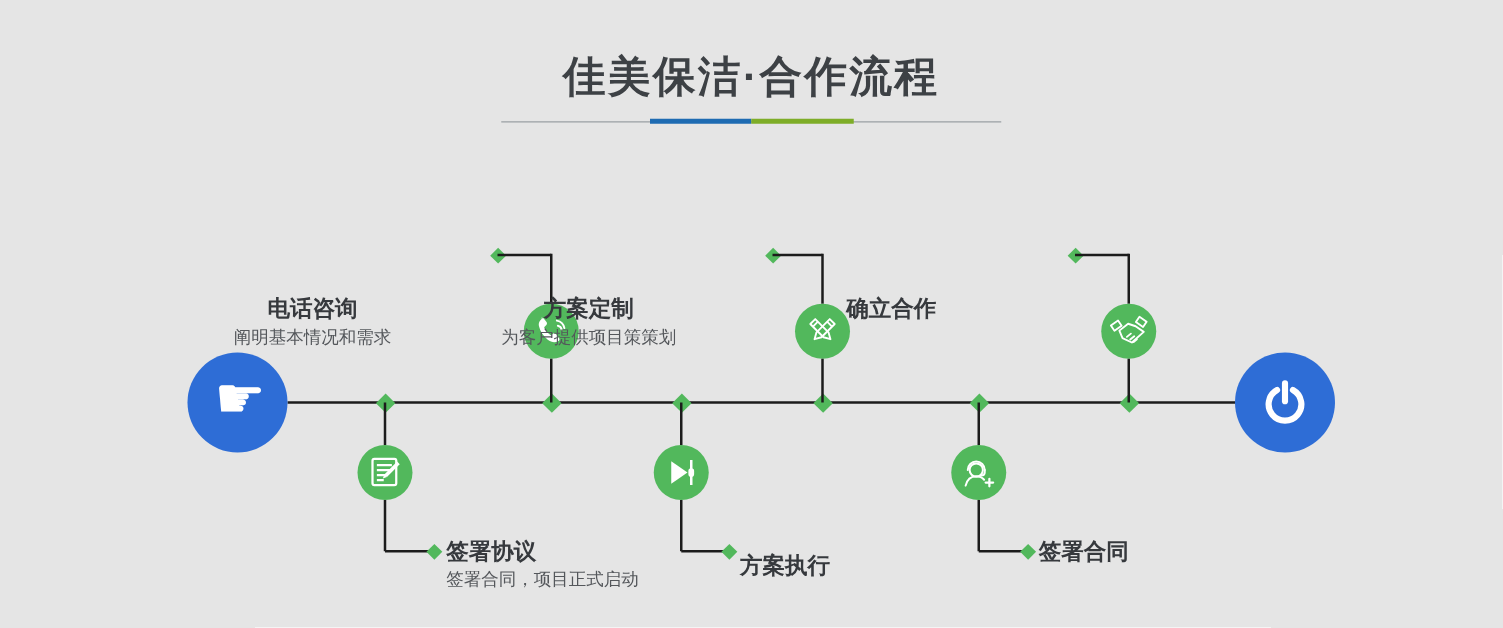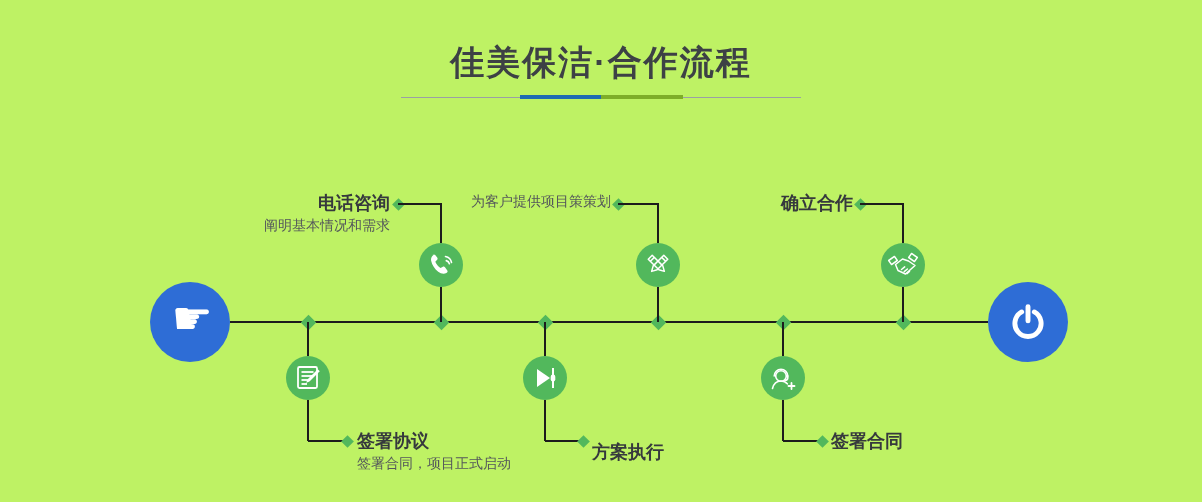--- a/index.html
+++ b/index.html
@@ -1,17 +1,17 @@
 <!DOCTYPE html>
 <html><head>
 <meta charset="utf-8">
 <style>
   html,body{margin:0;padding:0;background:#fff;}
   body{font-family:"Liberation Sans","DejaVu Sans",sans-serif;}
-  .stage{position:relative;width:1202px;height:502px;background:#bef264;overflow:hidden;}
+  .stage{position:relative;width:1202px;height:502px;background:#e5e5e5;overflow:hidden;}
 
   
   .title{position:absolute;left:0;right:0;top:40px;text-align:center;
          font-size:34px;font-weight:bold;color:#3d4145;letter-spacing:2px;line-height:44px;}
   .divider{position:absolute;left:401px;top:95px;width:400px;height:4px;}
   .divider .hair{position:absolute;left:0;right:0;top:1.5px;height:1px;background:#9aa0a4;}
   .divider .seg-blue{position:absolute;left:119px;top:0;width:81px;height:4px;background:#1e6bb2;}
   .divider .seg-green{position:absolute;left:200px;top:0;width:82px;height:4px;background:#7ead28;}
   .subtitle{position:absolute;left:0;right:0;top:105px;text-align:center;
             font-size:17px;color:#45484c;line-height:24px;}
@@ -25,21 +25,21 @@
   
   .node{position:absolute;border-radius:50%;display:flex;align-items:center;justify-content:center;}
   .node.green{width:44px;height:44px;background:#52b85c;}
   .node.blue{width:80px;height:80px;background:#2e6dd6;}
   .node svg{display:block;}
   .hand-glyph{color:#fff;font-size:46px;line-height:1;font-family:"DejaVu Sans",sans-serif;
               transform:translate(2px,-4px);}
 
   
   .step-label{position:absolute;}
-  .step-label.top{text-align:right;width:280px;}
+  .step-label.top{text-align:center;width:280px;margin-top:44px;}
   .step-label.bottom{text-align:left;width:300px;}
   .step-title{font-size:18px;font-weight:bold;color:#36393d;line-height:24px;}
   .step-desc{font-size:14px;color:#54575b;line-height:20px;}
 </style>
 </head>
 <body>
 
 <div class="stage">
 
   <div class="title">佳美保洁·合作流程</div>
@@ -82,20 +82,21 @@
         <path d="M15.5 11.5 c-2.5 1 -4 3.5 -3.3 6.5 c0.9 4 3.4 8 7 10.8 c2.6 2 5.8 2.6 8.2 1.2 c1.2 -0.7 1.5 -1.6 0.9 -2.5 l-2.3 -3.2 c-0.6 -0.9 -1.5 -1 -2.5 -0.4 l-2 1.2 c-2.3 -1.5 -4.2 -3.8 -5.2 -6.3 l1.6 -1.7 c0.8 -0.8 0.9 -1.7 0.3 -2.6 l-2.2 -2.7 c-0.7 -0.8 -1.5 -0.8 -2.5 -0.3 z" fill="#fff"></path>
         <path d="M26.5 13.5 c3.2 0.6 5.4 2.8 6 6" stroke="#fff" stroke-width="1.6" fill="none" stroke-linecap="round"></path>
         <path d="M27.3 17.6 c1.6 0.4 2.7 1.5 3.1 3.1" stroke="#fff" stroke-width="1.6" fill="none" stroke-linecap="round"></path>
       </svg>
     </div>
     <div class="vline" style="left:440.25px;top:287px;height:35px;"></div>
   </div>
 
   <div>
     <div class="step-label top" style="right:591px;top:191px;">
+      <div class="step-title">方案定制</div>
       <div class="step-desc">为客户提供项目策策划</div>
     </div>
     <div class="diamond small" style="left:613.5px;top:199.5px;"></div>
     <div class="hline" style="left:618px;top:203.25px;width:40px;"></div>
     <div class="vline" style="left:657.25px;top:203.25px;height:40px;"></div>
     <div class="node green" style="left:636px;top:243px;">
       <svg width="44" height="44" viewBox="0 0 44 44" fill="none" stroke="#fff" stroke-width="1.5" stroke-linejoin="round">
         <g transform="rotate(45 22 22)">
           <path d="M19.2 11 h5.6 v15 l-2.8 5 -2.8 -5 z"></path>
           <line x1="19.2" y1="14" x2="24.8" y2="14"></line>

